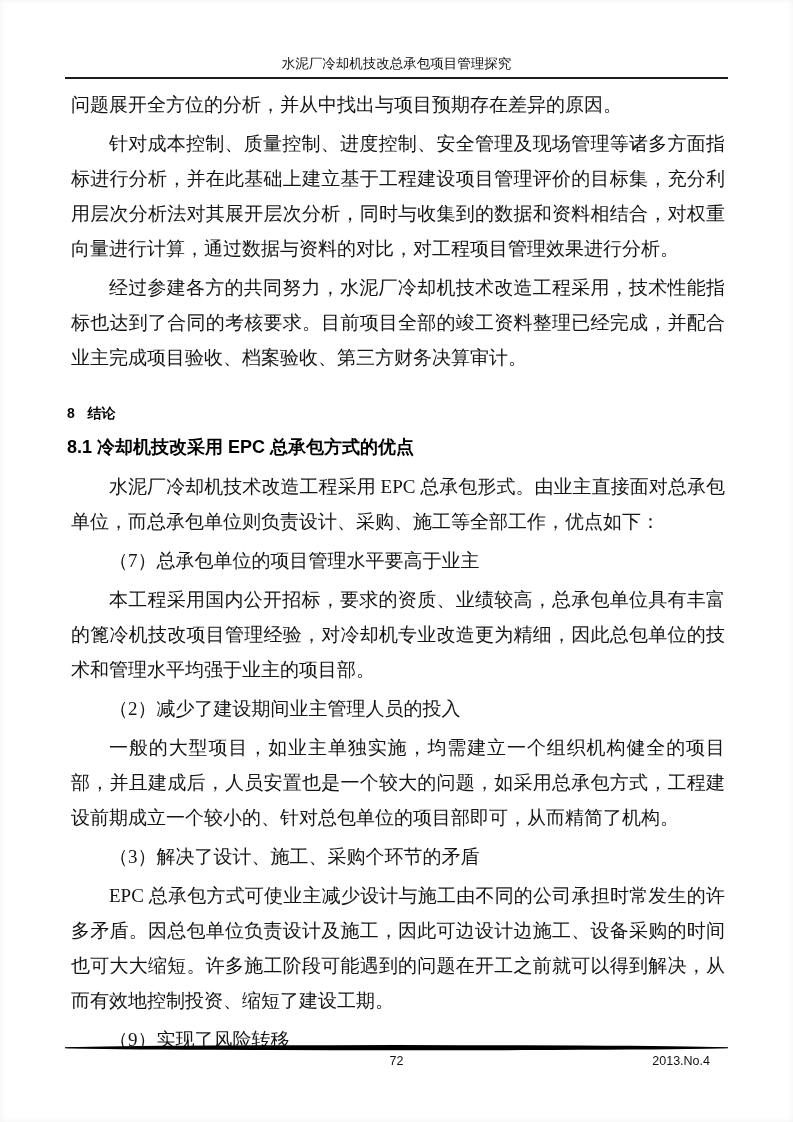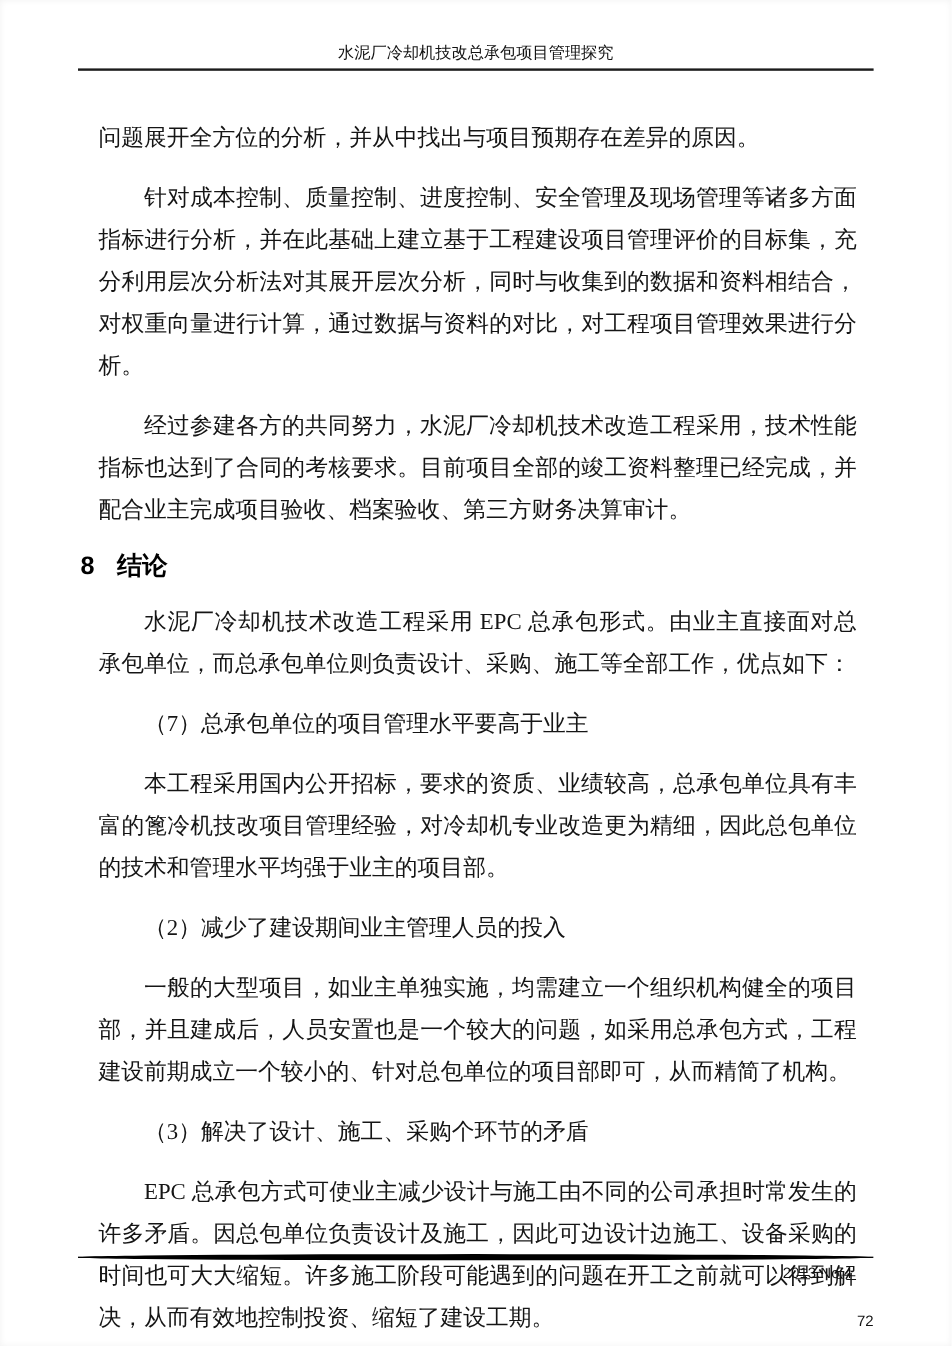--- a/index.html
+++ b/index.html
@@ -21,48 +21,48 @@
   .header {
     position: absolute;
     top: 0;
     left: 65px;
     width: 663px;
   }
   .running-title {
     text-align: center;
     font-size: 13.5px;
     line-height: 16px;
-    padding-top: 36px;
+    padding-top: 56px;
     color: #111;
   }
   .header-rule {
     margin-top: 5px;
     height: 0;
     border-bottom: 2px solid #1c1c1c;
   }
   
   .body {
     position: absolute;
     top: 83px;
     left: 67px;
     width: 662px;
   }
   .body p {
-    margin: 15px;
+    margin: 4px;
     font-size: 19px;
     line-height: 35px;
     text-align: justify;
     text-justify: inter-ideograph;
     color: #151515;
   }
   .body p.indent { text-indent: 2em; }
   .body h1 {
-    margin: 10px 0 6px 0;
+    margin: 24px 0 6px 0;
     font-family: "Liberation Sans", "DejaVu Sans", sans-serif;
-    font-size: 21px;
+    font-size: 14px;
     line-height: 28px;
     font-weight: bold;
     color: #000;
   }
   .body h1 .h-num { margin-right: 0.9em; }
   .body h2 {
     margin: 0 0 8px 0;
     font-family: "Liberation Sans", "DejaVu Sans", sans-serif;
     font-size: 18px;
     line-height: 28px;
@@ -83,22 +83,21 @@
     height: 20px;
     font-family: "Liberation Sans", "DejaVu Sans", sans-serif;
     font-size: 12.5px;
     color: #111;
   }
   .page-number {
     position: absolute;
     left: 0;
     right: 0;
     top: 2px;
-    text-align: right;
-    margin-top: 40px;
+    text-align: center;
   }
   .issue-number {
     position: absolute;
     right: 18px;
     top: 2px;
   }
 </style>
 </head>
 <body>
 
@@ -109,20 +108,21 @@
     <div class="header-rule"></div>
   </div>
 
   <div class="body">
     <p>问题展开全方位的分析，并从中找出与项目预期存在差异的原因。</p>
     <p class="indent">针对成本控制、质量控制、进度控制、安全管理及现场管理等诸多方面指标进行分析，并在此基础上建立基于工程建设项目管理评价的目标集，充分利用层次分析法对其展开层次分析，同时与收集到的数据和资料相结合，对权重向量进行计算，通过数据与资料的对比，对工程项目管理效果进行分析。</p>
     <p class="indent">经过参建各方的共同努力，水泥厂冷却机技术改造工程采用，技术性能指标也达到了合同的考核要求。目前项目全部的竣工资料整理已经完成，并配合业主完成项目验收、档案验收、第三方财务决算审计。</p>
 
     <h1><span class="h-num">8</span><span>结论</span></h1>
 
+    <h2>8.1 冷却机技改采用 EPC 总承包方式的优点</h2>
 
     <p class="indent">水泥厂冷却机技术改造工程采用 EPC 总承包形式。由业主直接面对总承包单位，而总承包单位则负责设计、采购、施工等全部工作，优点如下：</p>
     <p class="indent">（7）总承包单位的项目管理水平要高于业主</p>
     <p class="indent">本工程采用国内公开招标，要求的资质、业绩较高，总承包单位具有丰富的篦冷机技改项目管理经验，对冷却机专业改造更为精细，因此总包单位的技术和管理水平均强于业主的项目部。</p>
     <p class="indent">（2）减少了建设期间业主管理人员的投入</p>
     <p class="indent">一般的大型项目，如业主单独实施，均需建立一个组织机构健全的项目部，并且建成后，人员安置也是一个较大的问题，如采用总承包方式，工程建设前期成立一个较小的、针对总包单位的项目部即可，从而精简了机构。</p>
     <p class="indent">（3）解决了设计、施工、采购个环节的矛盾</p>
     <p class="indent">EPC 总承包方式可使业主减少设计与施工由不同的公司承担时常发生的许多矛盾。因总包单位负责设计及施工，因此可边设计边施工、设备采购的时间也可大大缩短。许多施工阶段可能遇到的问题在开工之前就可以得到解决，从而有效地控制投资、缩短了建设工期。</p>
     <p class="indent">（9）实现了风险转移</p>
   </div>

